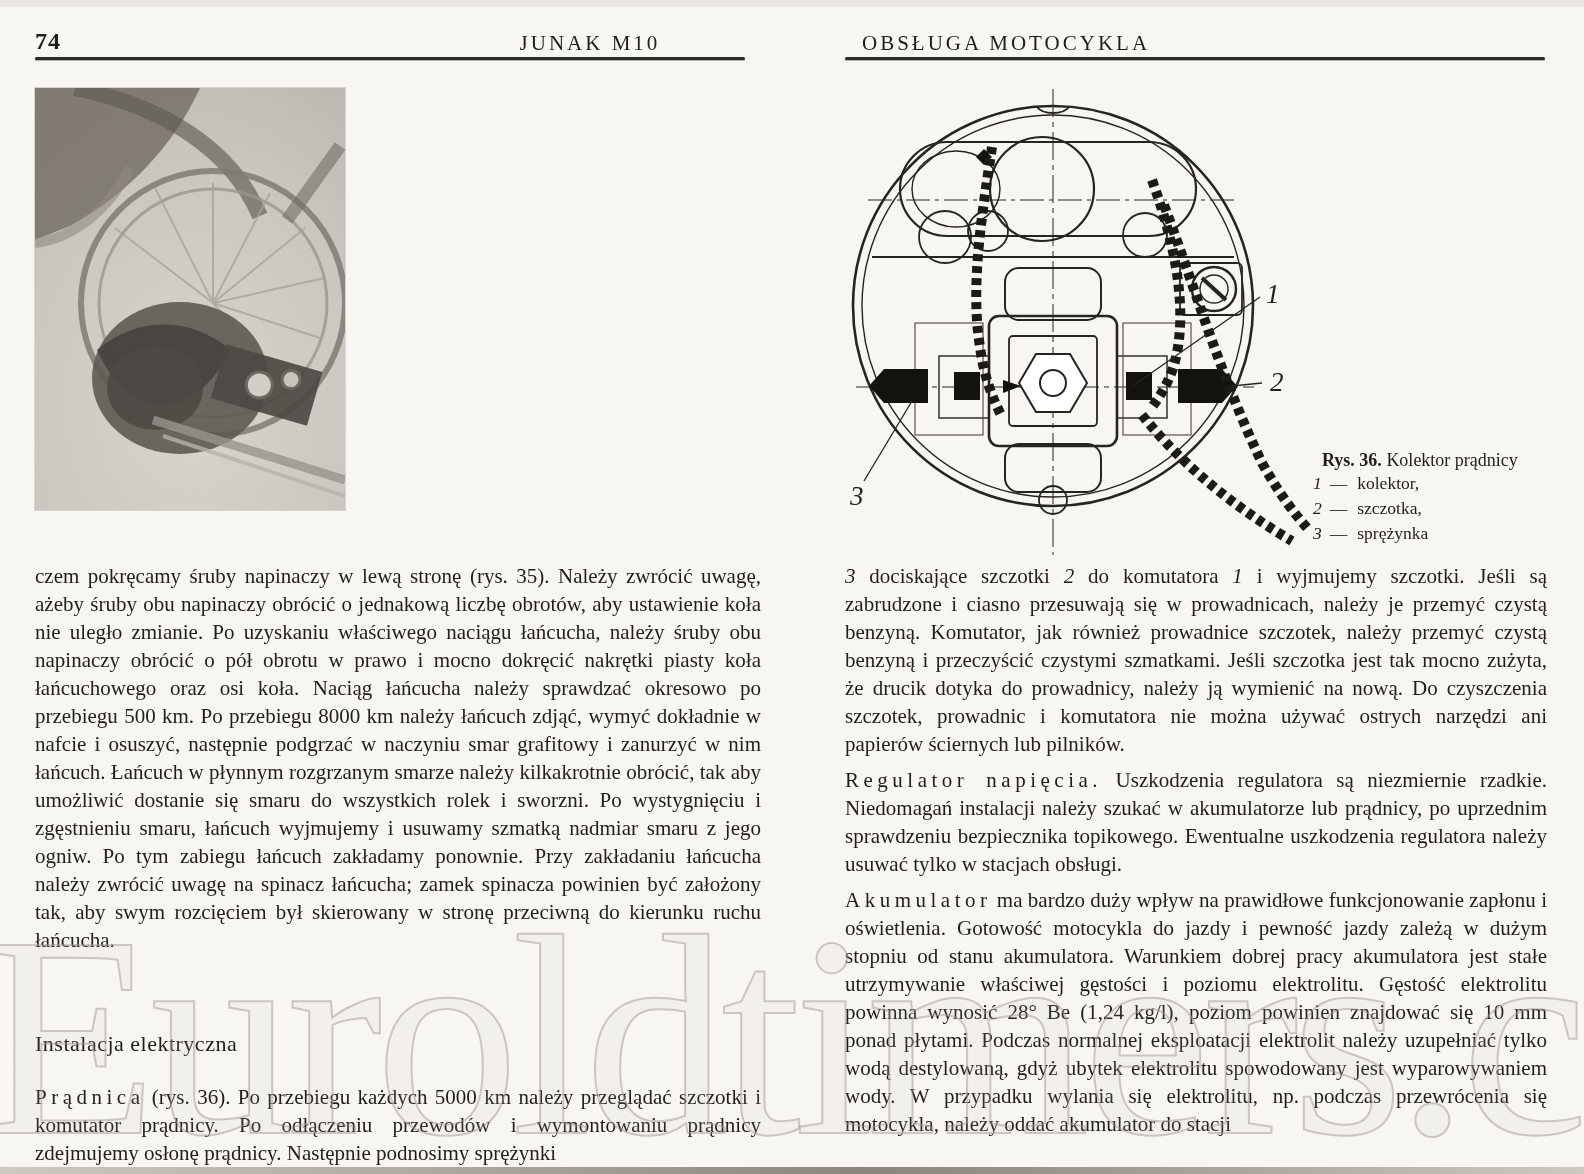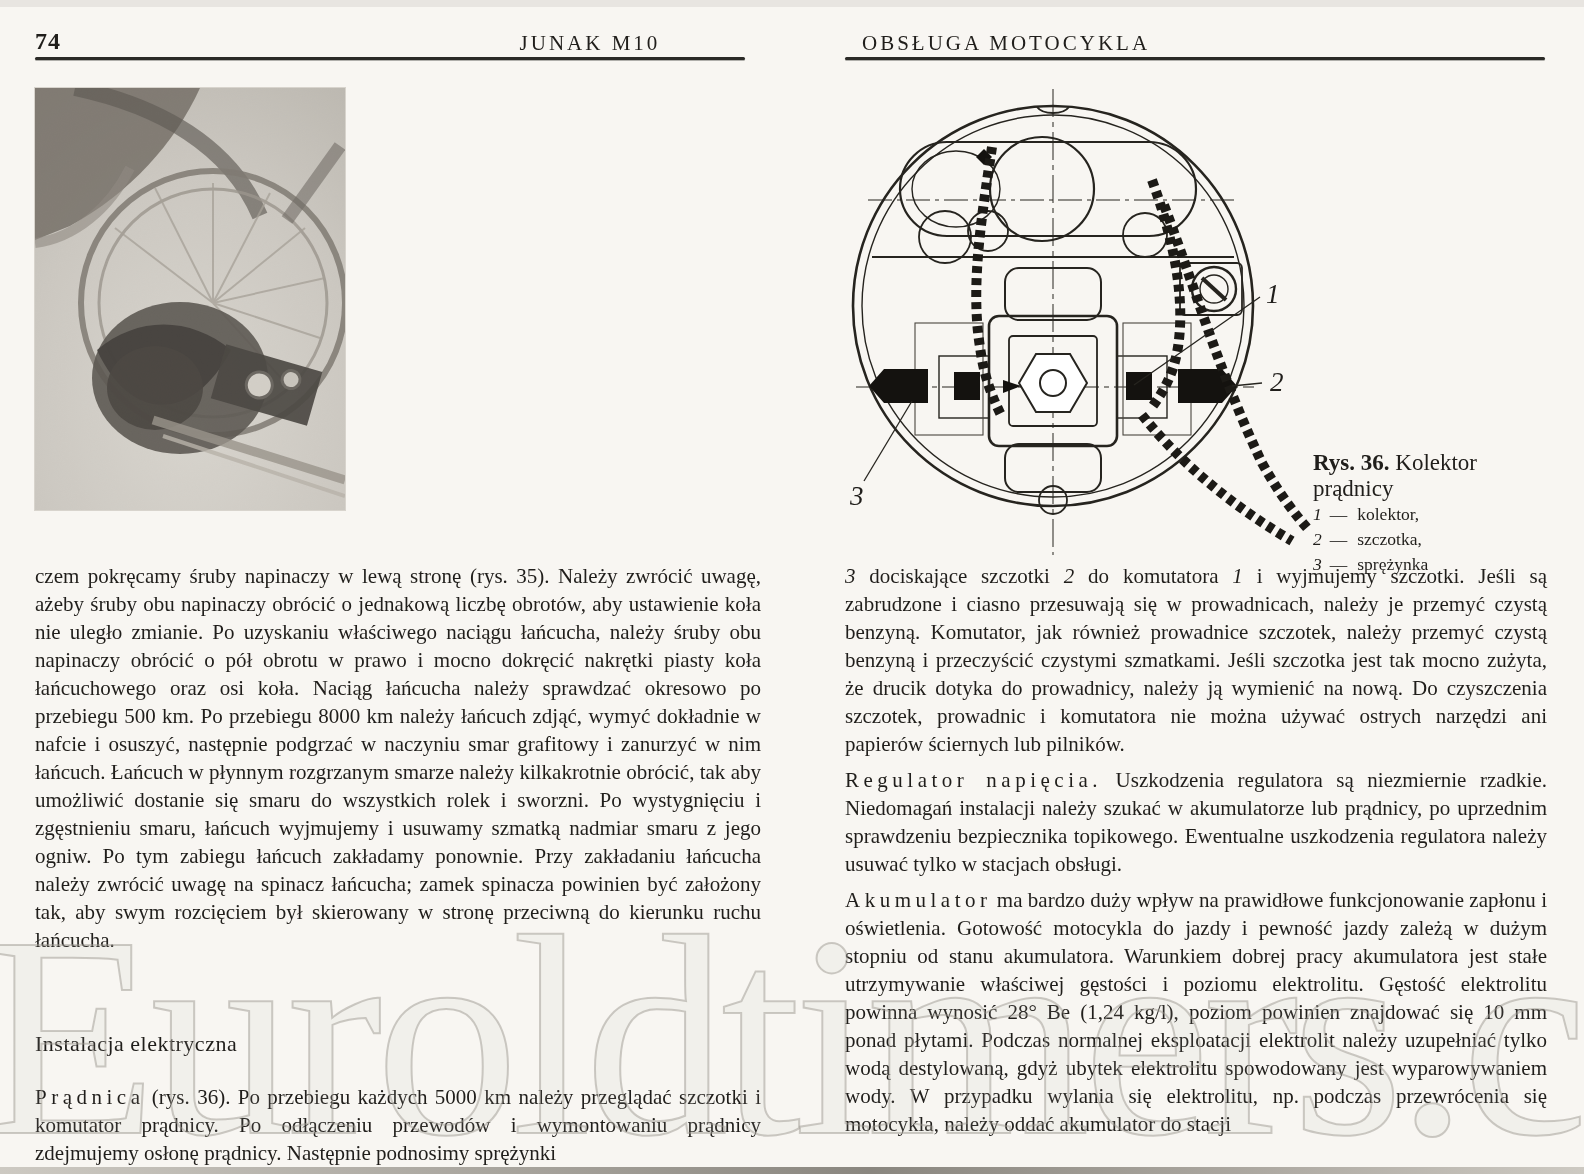--- a/index.html
+++ b/index.html
@@ -16,21 +16,21 @@
   .pagenum{font-size:24px;font-weight:bold;letter-spacing:1px;}
   .running{font-size:21px;letter-spacing:3px;}
   .rule{height:3px;background:#2b2a27;border-radius:2px;box-shadow:0 1px 0 rgba(43,42,39,.35);}
   
   .para{font-size:21px;line-height:28px;text-align:justify;}
   .lead{letter-spacing:4.5px;}
   .it{font-style:italic;}
   .heading{font-size:22px;font-weight:normal;letter-spacing:.5px;text-align:right;}
   .caption{font-size:19px;text-align:center;}
   .caption b{letter-spacing:.5px;}
-  .cap36{font-size:23px;}
+  .cap36{font-size:18px;margin-left:9px;}
   .legend-row{font-size:17.5px;line-height:25px;}
   .legend-row .num{font-style:italic;margin-right:8px;}
   .legend-row .dash{margin-right:10px;}
   
   .wm-big{
     top:893px;left:-18px;width:1620px;height:265px;overflow:hidden;
     font-size:287px;line-height:1.0;white-space:nowrap;letter-spacing:-7px;
     color:rgba(190,186,179,0.10);
     -webkit-text-stroke:2px rgba(158,153,146,0.50);
     pointer-events:none;z-index:30;

